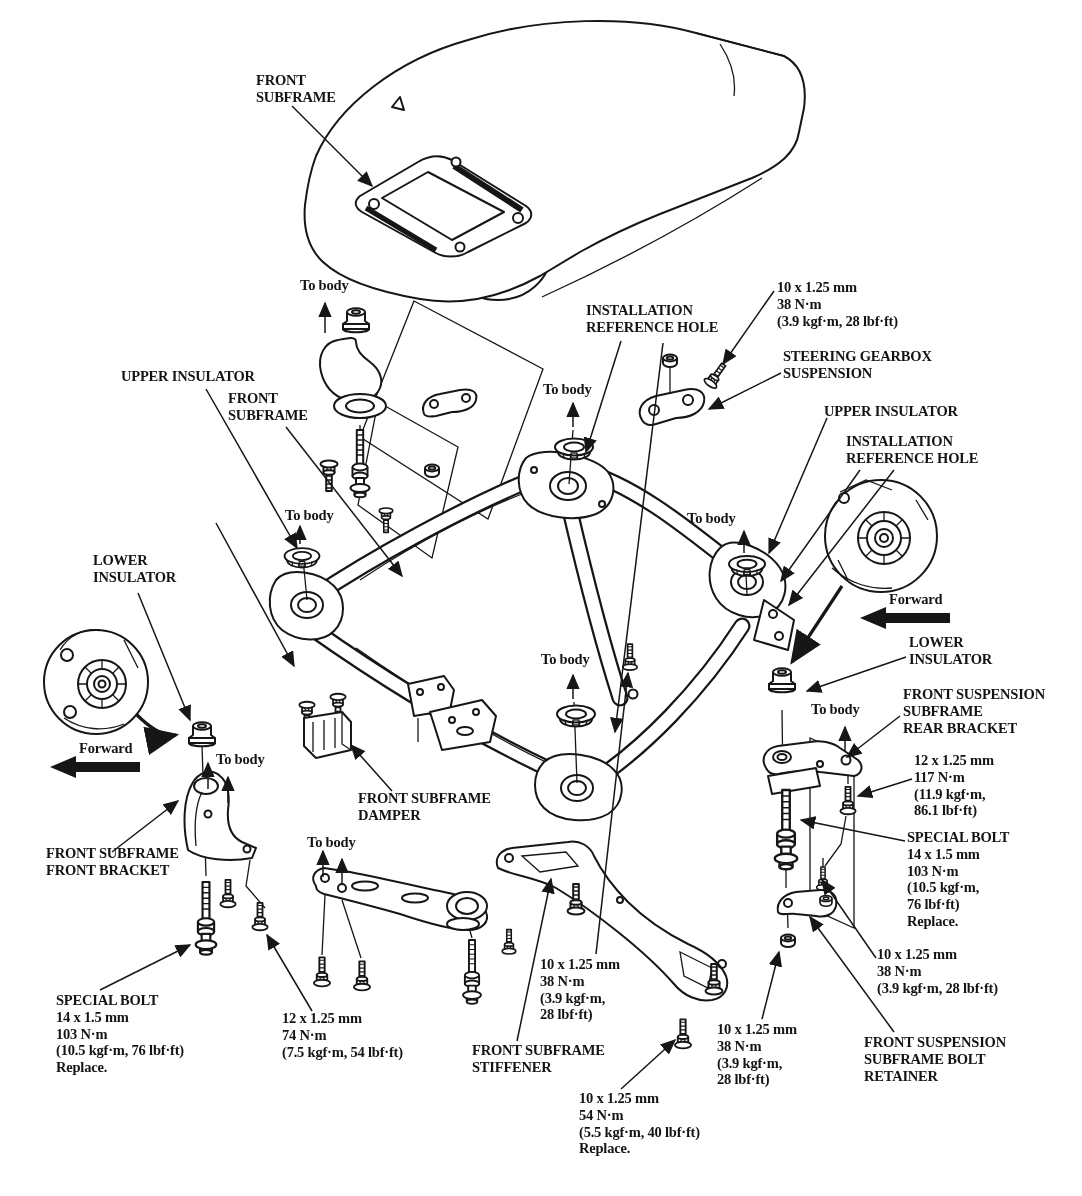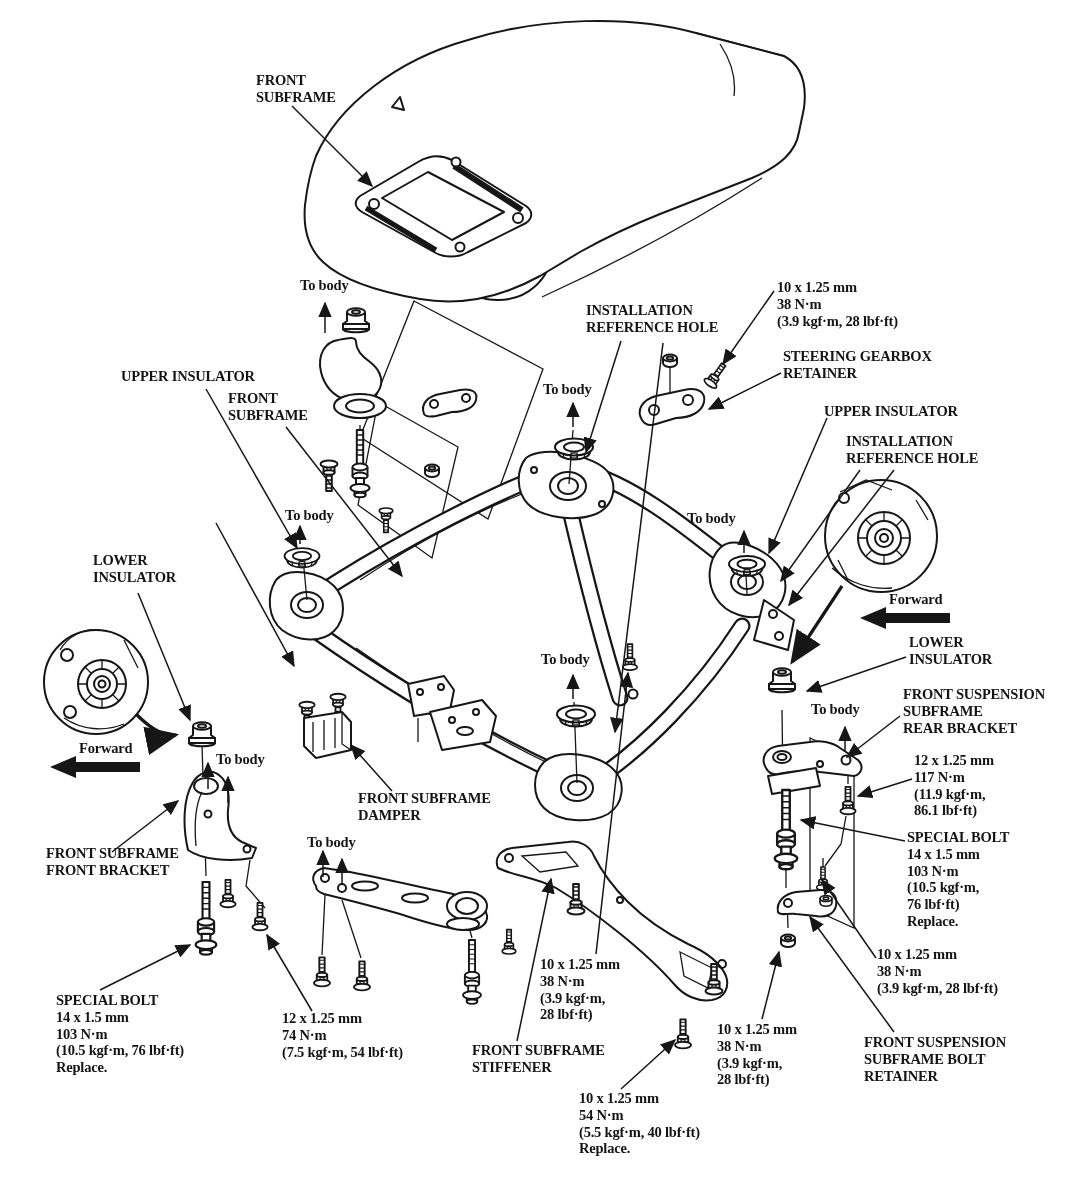--- a/index.html
+++ b/index.html
@@ -315,21 +315,21 @@
 
 <div class="lbl" style="left:236px;top:72px">FRONT
 SUBFRAME</div>
 <div class="lbl" style="left:280px;top:277px">To body</div>
 <div class="lbl" style="left:757px;top:279px">10 x 1.25 mm
 38 N·m
 (3.9 kgf·m, 28 lbf·ft)</div>
 <div class="lbl" style="left:566px;top:302px">INSTALLATION
 REFERENCE HOLE</div>
 <div class="lbl" style="left:763px;top:348px">STEERING GEARBOX
-RETAINER</div>
+SUSPENSION</div>
 <div class="lbl" style="left:101px;top:368px">UPPER INSULATOR</div>
 <div class="lbl" style="left:208px;top:390px">FRONT
 SUBFRAME</div>
 <div class="lbl" style="left:523px;top:381px">To body</div>
 <div class="lbl" style="left:804px;top:403px">UPPER INSULATOR</div>
 <div class="lbl" style="left:826px;top:433px">INSTALLATION
 REFERENCE HOLE</div>
 <div class="lbl" style="left:265px;top:507px">To body</div>
 <div class="lbl" style="left:667px;top:510px">To body</div>
 <div class="lbl" style="left:73px;top:552px">LOWER

